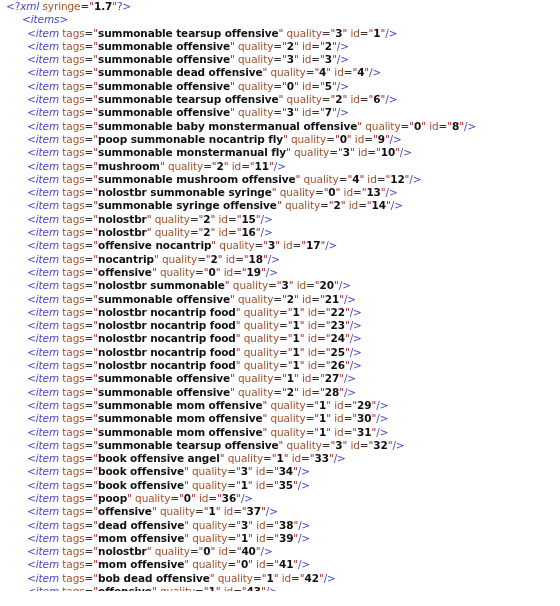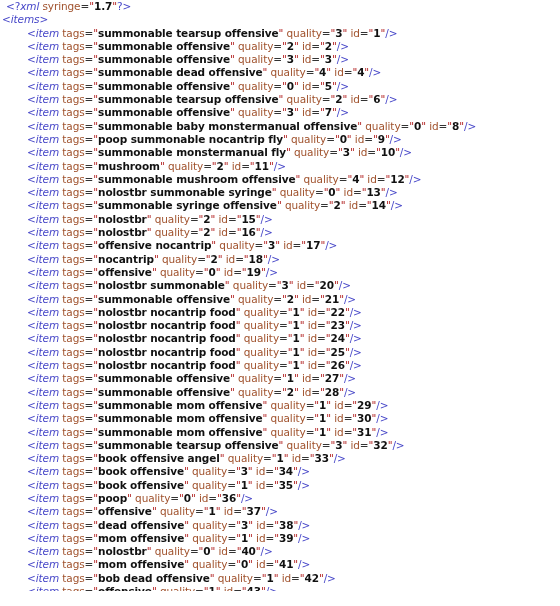--- a/index.html
+++ b/index.html
@@ -29,21 +29,21 @@
     font-size: 10.5px;
     line-height: 13.3px;
     height: 13.3px;
     color: #1a1a1a;
     letter-spacing: -0.1px;
   }
   .prolog-line {
     padding-left: 6px;
   }
   .root-line {
-    padding-left: 2px;
+    padding-left: 22px;
   }
   .item-line {
     padding-left: 27px;
   }
   
   .tok-punct   { color: #4646c8; }      
   .tok-elem    { color: #4646c8; font-style: italic; }      
   .tok-attr    { color: #a0522d; }      
   .tok-eq      { color: #333333; }      
   .tok-quote   { color: #b22222; }      

